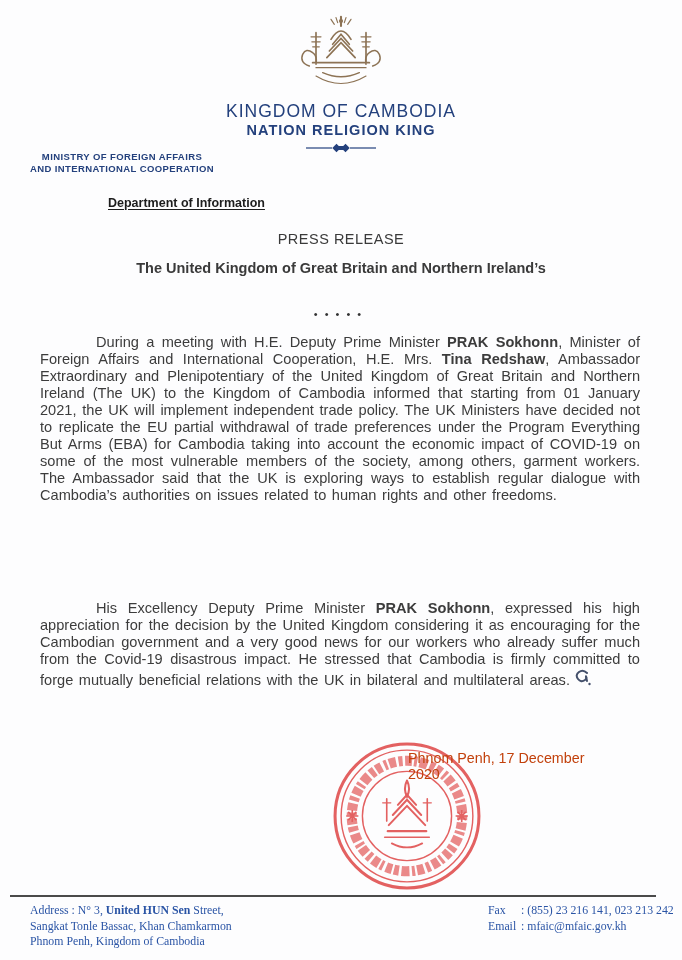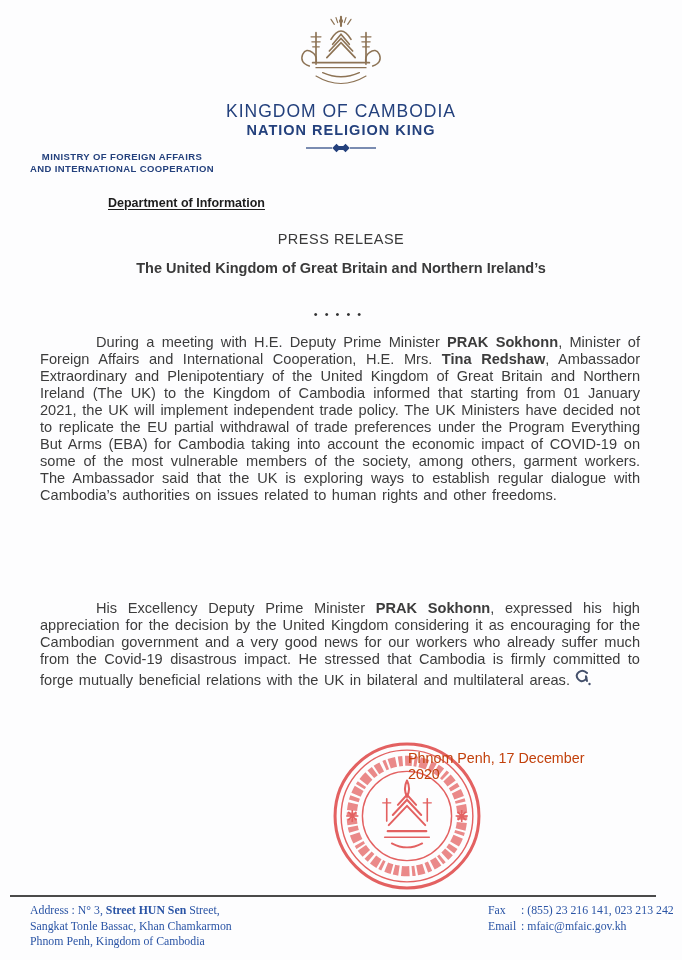--- a/index.html
+++ b/index.html
@@ -133,21 +133,21 @@
       <path d="M51 62 H59 M91 62 H99" stroke-width="1.3"></path>
       <path d="M56 90 H94" stroke-width="2.2"></path>
       <path d="M53 96 H97" stroke-width="1.6"></path>
       <path d="M60 102 Q75 110 90 102" stroke-width="1.8"></path>
     </g>
   </svg>
 
   <div class="footer-line"></div>
 
   <div class="footer-left">
-    <div><span>Address : N° 3, </span><span class="b">Street HUN Sen</span><span> Street,</span></div>
+    <div><span>Address : N° 3, </span><span class="b">United HUN Sen</span><span> Street,</span></div>
     <div>Sangkat Tonle Bassac, Khan Chamkarmon</div>
     <div>Phnom Penh, Kingdom of Cambodia</div>
   </div>
 
   <div class="footer-right">
     <div class="contact-row"><span class="lbl">Fax</span><span>: (855) 23 216 141, 023 213 242</span></div>
     <div class="contact-row"><span class="lbl">Email</span><span>: mfaic@mfaic.gov.kh</span></div>
   </div>
 
 </div>

